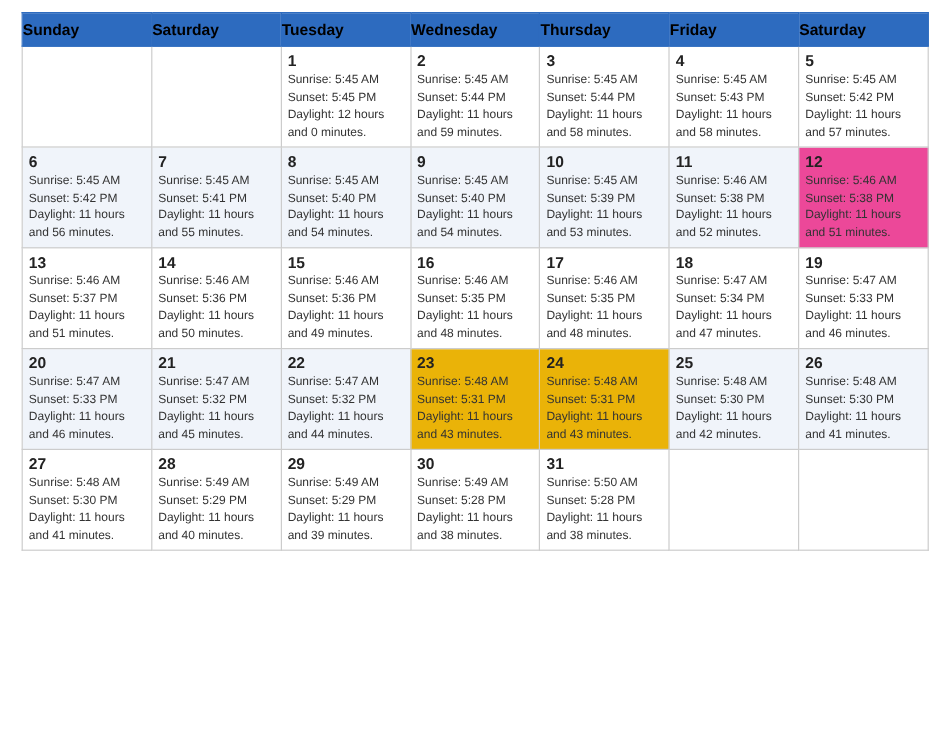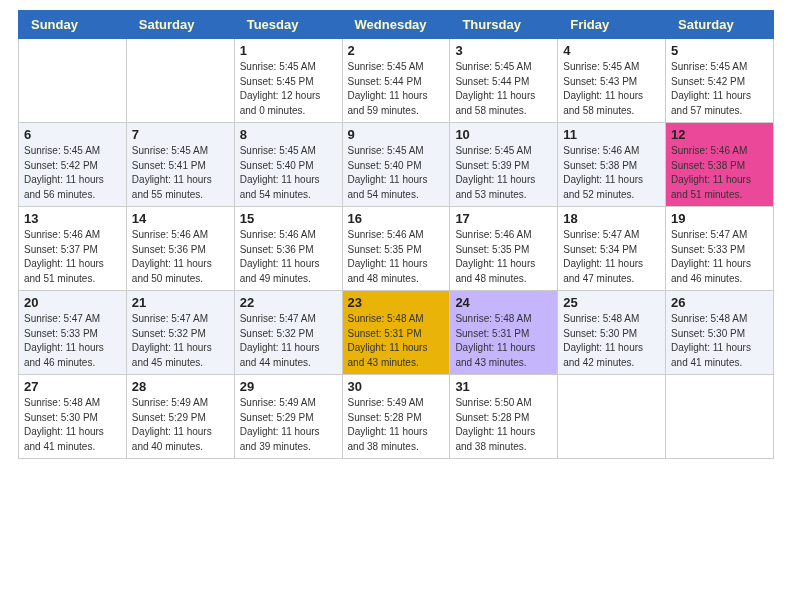--- a/index.html
+++ b/index.html
@@ -41,24 +41,24 @@
       color: #555;
       margin-top: 2px;
     }
     .calendar-table {
       width: 100%;
       border-collapse: collapse;
       table-layout: fixed;
     }
     .calendar-table th {
       background: #2d6bbf;
-      color: #fef9c3;
+      color: #000000;
       font-size: 13px;
       font-weight: bold;
-      padding: 6px 12px;
+      padding: 6px 0;
       text-align: left;
       border: 1px solid #2d6bbf;
     }
     .calendar-table td {
       border: 1px solid #ccc;
       vertical-align: top;
       padding: 4px 5px;
       font-size: 10.5px;
       color: #222;
       height: 80px;
@@ -195,21 +195,21 @@
             <div class="cell-info">Sunrise: 5:47 AM<br>Sunset: 5:32 PM<br>Daylight: 11 hours<br>and 45 minutes.</div>
           </td>
           <td style="background: rgb(240, 244, 250);">
             <span class="day-number">22</span>
             <div class="cell-info">Sunrise: 5:47 AM<br>Sunset: 5:32 PM<br>Daylight: 11 hours<br>and 44 minutes.</div>
           </td>
           <td style="background: #eab308;">
             <span class="day-number">23</span>
             <div class="cell-info">Sunrise: 5:48 AM<br>Sunset: 5:31 PM<br>Daylight: 11 hours<br>and 43 minutes.</div>
           </td>
-          <td style="background: #c4b5fd;">
+          <td style="background: #eab308;">
             <span class="day-number">24</span>
             <div class="cell-info">Sunrise: 5:48 AM<br>Sunset: 5:31 PM<br>Daylight: 11 hours<br>and 43 minutes.</div>
           </td>
           <td style="background: rgb(240, 244, 250);">
             <span class="day-number">25</span>
             <div class="cell-info">Sunrise: 5:48 AM<br>Sunset: 5:30 PM<br>Daylight: 11 hours<br>and 42 minutes.</div>
           </td>
           <td style="background: rgb(240, 244, 250);">
             <span class="day-number">26</span>
             <div class="cell-info">Sunrise: 5:48 AM<br>Sunset: 5:30 PM<br>Daylight: 11 hours<br>and 41 minutes.</div>

